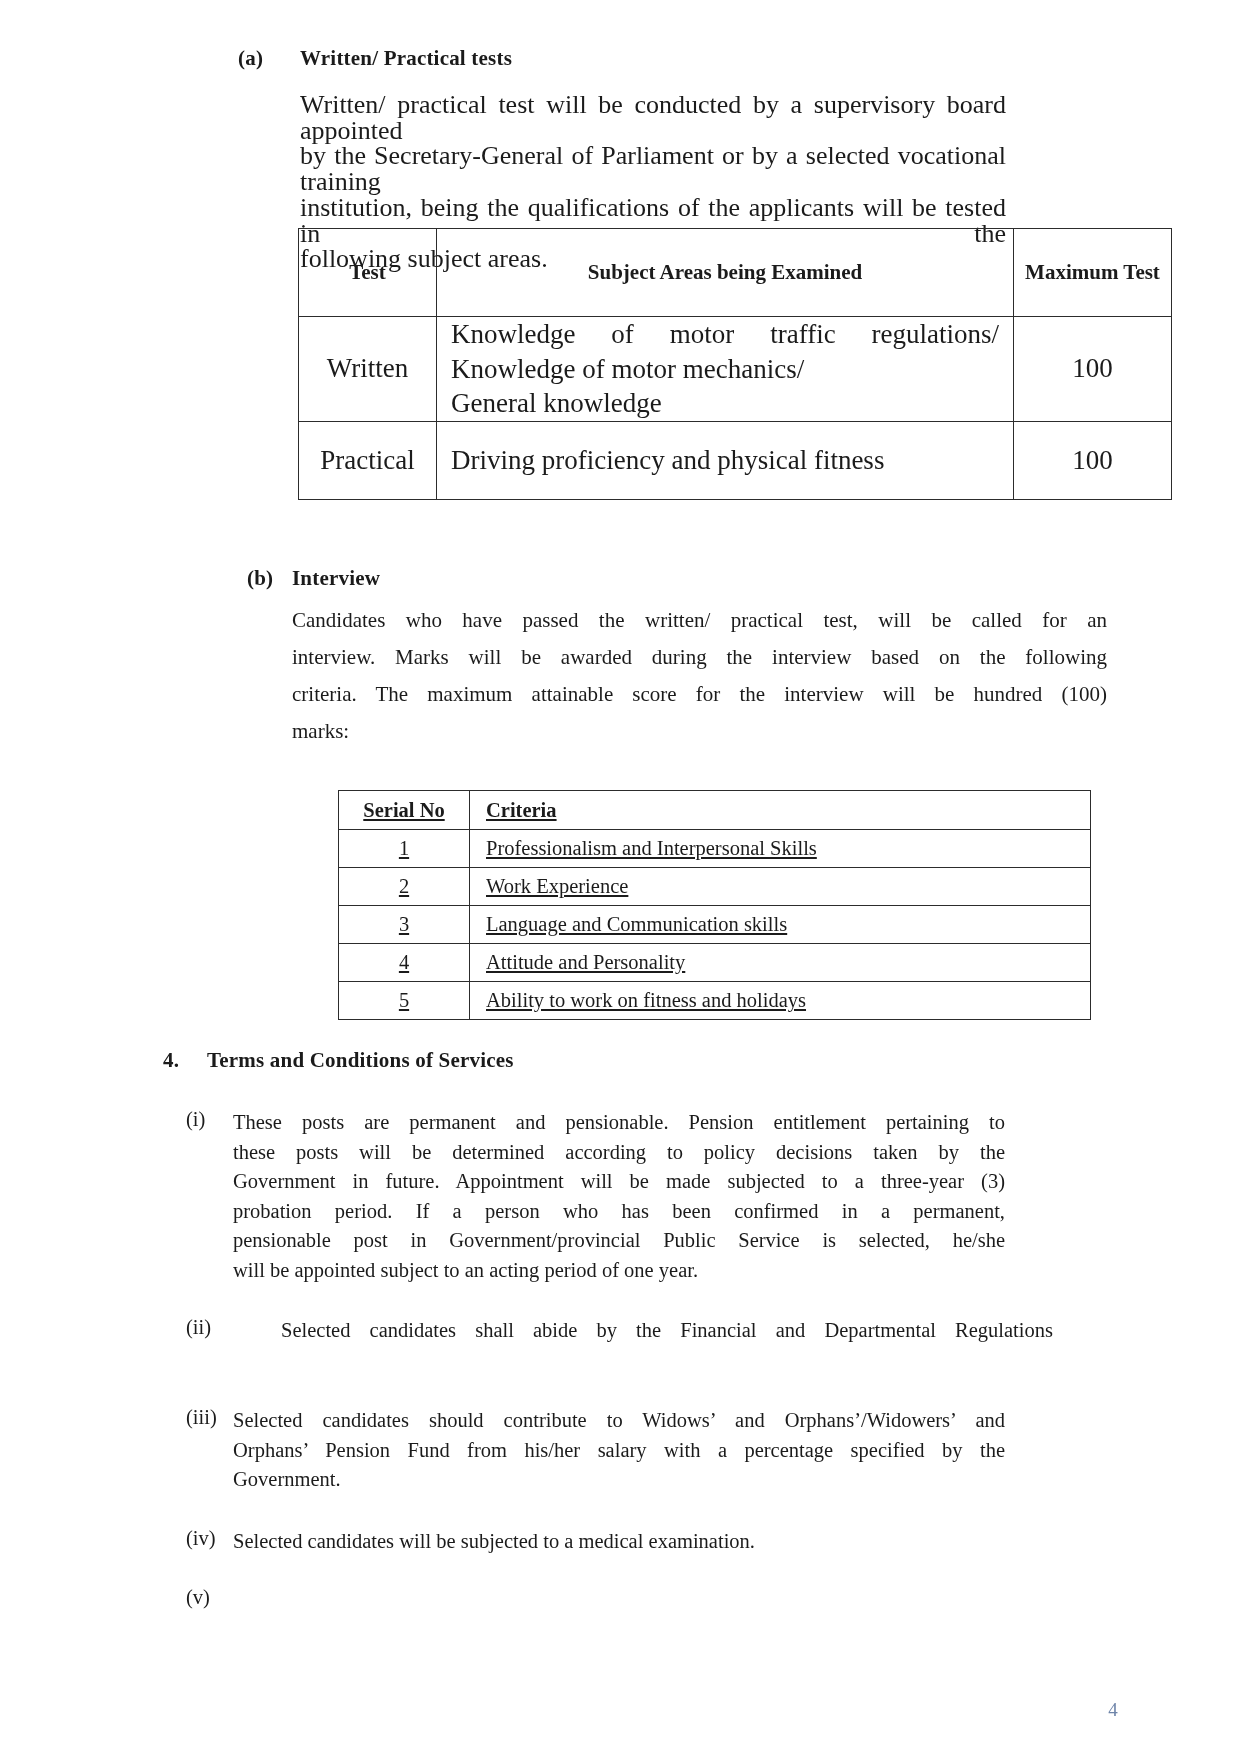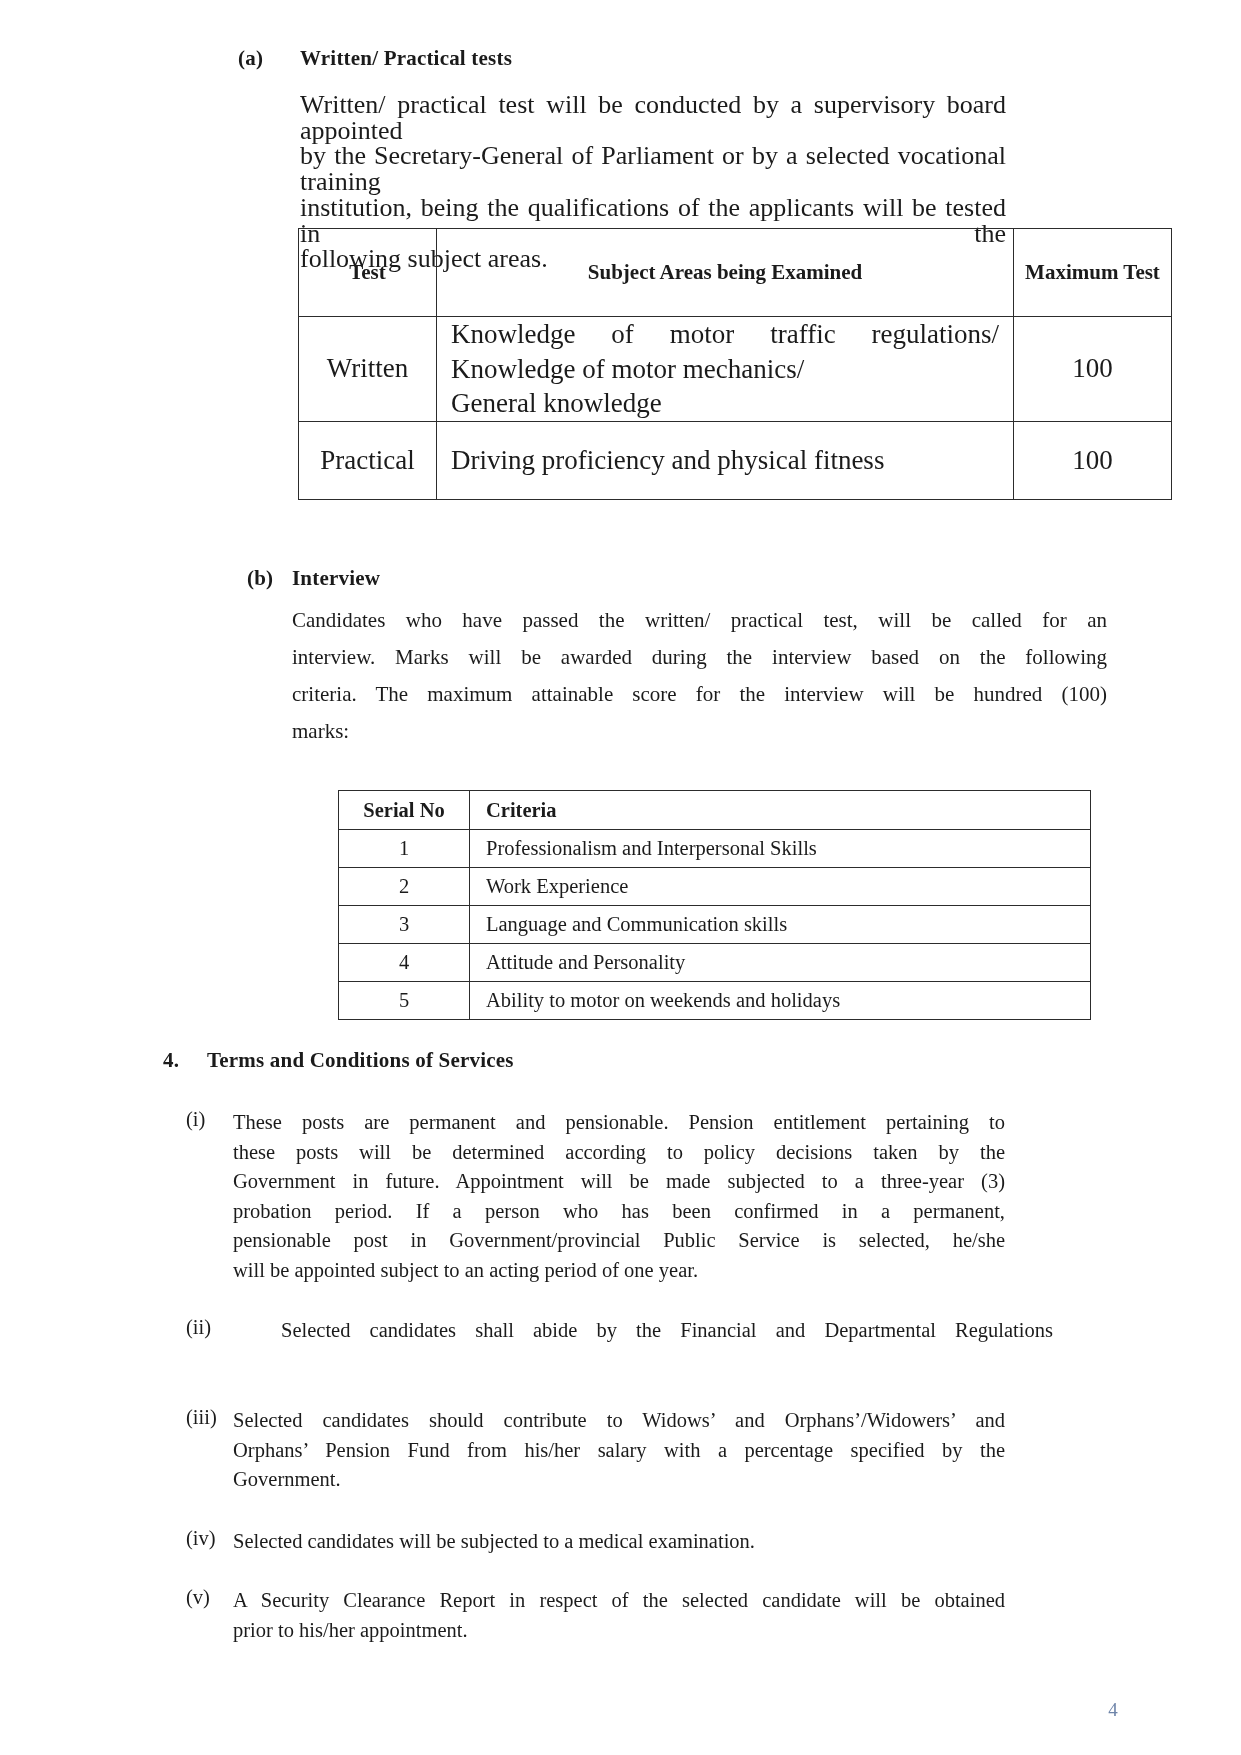--- a/index.html
+++ b/index.html
@@ -33,21 +33,21 @@
 
   
   #para-b { left:292px; top:602px; width:815px; font-size:21px; line-height:37px; }
 
   
   #criteria-table { left:338px; top:790px; border-collapse:collapse; table-layout:fixed; }
   #criteria-table td, #criteria-table th { border:1.6px solid #2c2c2c; vertical-align:middle; padding:0; font-size:20.5px; }
   #criteria-table th { font-size:20.5px; font-weight:bold; }
   #criteria-table .c-serial { width:130px; text-align:center; }
   #criteria-table .c-criteria { width:604px; text-align:left; padding-left:16px; }
-  #criteria-table tr { height:38px; }
+  #criteria-table tr { height:38px;text-decoration:underline; }
   #criteria-table tr.r-head { height:39px; }
 
   
   .item-label { position:absolute; left:186px; width:44px; font-size:20.5px; }
   .item-text { position:absolute; left:233px; width:772px; font-size:20.5px; line-height:29.5px; }
 
   #page-number { left:1096px; top:1699px; width:34px; text-align:center;
     color:#6e84a9; font-size:19px; }
 </style>
 </head>
@@ -116,21 +116,21 @@
       <tr>
         <td class="c-serial">3</td>
         <td class="c-criteria">Language and Communication skills</td>
       </tr>
       <tr>
         <td class="c-serial">4</td>
         <td class="c-criteria">Attitude and Personality</td>
       </tr>
       <tr>
         <td class="c-serial">5</td>
-        <td class="c-criteria">Ability to motor on weekends and holidays</td>
+        <td class="c-criteria">Ability to work on fitness and holidays</td>
       </tr>
     </tbody>
   </table>
 
   <div class="abs h" style="left:163px; top:1048px;">4.</div>
   <div class="abs h" style="left:207px; top:1048px;">Terms and Conditions of Services</div>
 
   <div class="item-label" style="top:1108px;">(i)</div>
   <div class="item-text" style="top:1108px;">
       <div class="tline">These posts are permanent and pensionable. Pension entitlement pertaining to</div>
@@ -152,20 +152,16 @@
       <div class="tline">Orphans’ Pension Fund from his/her salary with a percentage specified by the</div>
       <div class="tline tline-natural">Government.</div>
     </div>
 
   <div class="item-label" style="top:1527px;">(iv)</div>
   <div class="item-text" style="top:1527px;">
       <div class="tline tline-natural">Selected candidates will be subjected to a medical examination.</div>
     </div>
 
   <div class="item-label" style="top:1586px;">(v)</div>
-  <div class="item-text" style="top:1586px;">
-      <div class="tline">A Security Clearance Report in respect of the selected candidate will be obtained</div>
-      <div class="tline tline-natural">prior to his/her appointment.</div>
-    </div>
 
   <div class="abs" id="page-number">4</div>
 
 </div>
 
 </body></html>

